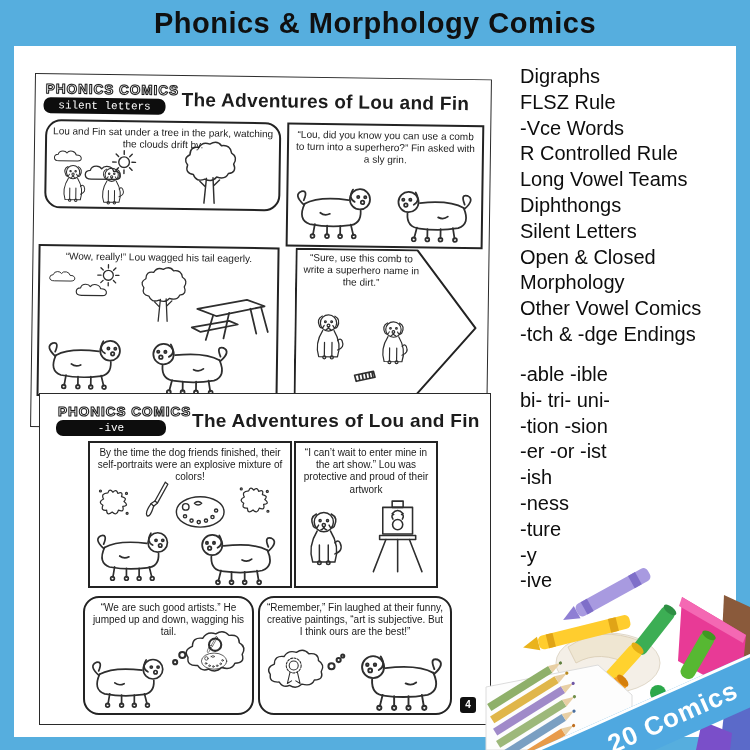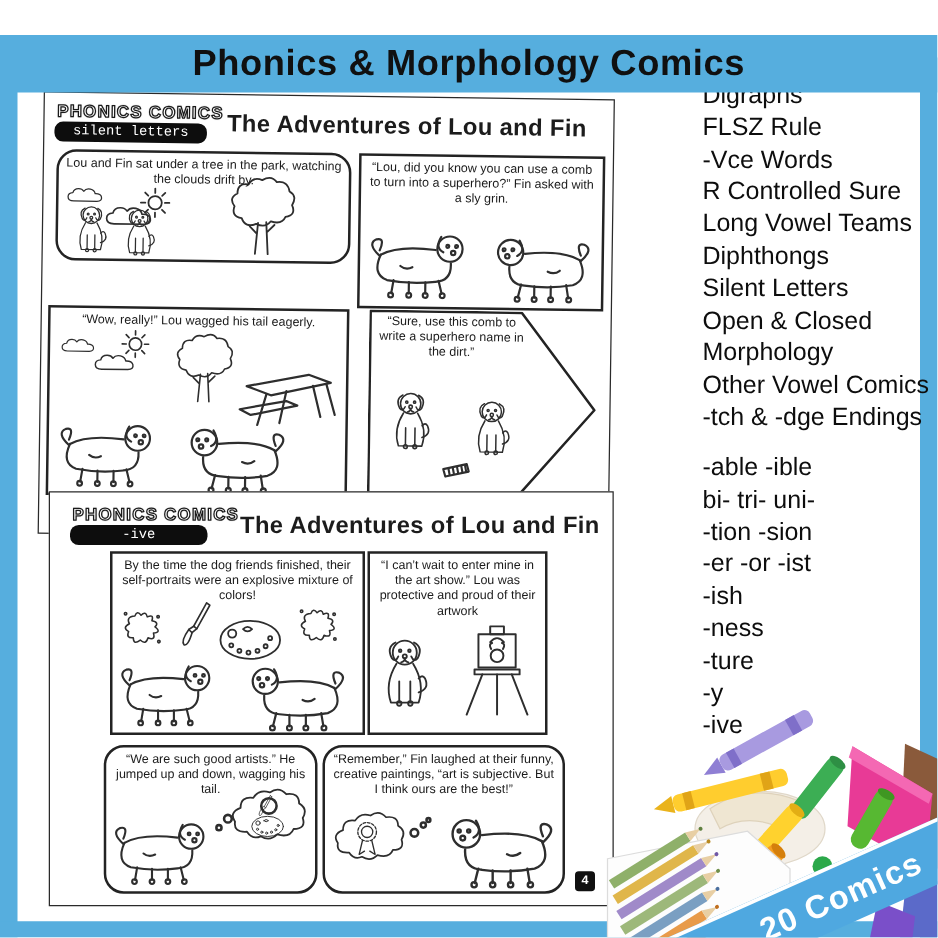--- a/index.html
+++ b/index.html
@@ -2,21 +2,21 @@
 <html><head>
 <meta charset="utf-8">
 <style>
   html,body{margin:0;padding:0;}
   body{
     width:750px;height:750px;position:relative;overflow:hidden;
     background:#ffffff;font-family:"Liberation Sans",sans-serif;color:#111;
   }
   
   .banner{position:absolute;left:0;top:0;width:750px;height:46px;background:#56aede;z-index:5;
-          display:flex;align-items:center;justify-content:center;margin-top:28px;}
+          display:flex;align-items:center;justify-content:center;}
   .banner-title{font-size:29px;font-weight:bold;letter-spacing:.5px;color:#101010;}
   .strip{position:absolute;background:#56aede;z-index:2;}
   .strip.left{left:0;top:46px;width:14px;height:704px;}
   .strip.right{right:0;top:46px;width:14px;height:704px;}
   .strip.bottom{left:0;top:737px;width:750px;height:13px;}
 
   
   .page{position:absolute;background:#fff;border:1.6px solid #2a2a2a;}
   .page1{left:35px;top:73px;width:455px;height:352px;transform:rotate(.8deg);transform-origin:top left;z-index:1;}
   .page2{left:39px;top:393px;width:450px;height:330px;z-index:2;}
@@ -28,21 +28,21 @@
   .panel{position:absolute;border:2px solid #232323;background:#fff;}
   .rounded{border-radius:16px;}
   .caption{position:relative;z-index:1;font-size:10px;font-weight:500;line-height:1.22;
            text-align:center;padding:4px 5px 0 5px;color:#1b1b1b;}
   .art{position:absolute;left:0;top:0;width:100%;height:100%;}
   .doodles{stroke:#2e2e2e;fill:none;stroke-width:2;stroke-linecap:round;stroke-linejoin:round;}
   .pagenum{position:absolute;left:420px;top:303px;width:16px;height:16px;background:#111;color:#fff;
            border-radius:3px;font-size:10px;font-weight:bold;text-align:center;line-height:16px;}
 
   
-  .topics{position:absolute;left:520px;font-size:20px;line-height:25.8px;color:#0d0d0d;z-index:3;margin-left:42px;}
+  .topics{position:absolute;left:520px;font-size:20px;line-height:25.8px;color:#0d0d0d;z-index:3;}
   .topics.g1{top:64px;}
   .topics.g2{top:362px;}
 
   
   .supplies{position:absolute;left:480px;top:545px;width:270px;height:205px;z-index:3;}
 
   
   .ribbon{position:absolute;left:517px;top:691px;width:310px;height:46px;background:#4fa8e0;
           border-top:3px solid #ffffff;transform:rotate(-24deg);z-index:6;
           display:flex;align-items:center;justify-content:center;}
@@ -258,21 +258,21 @@
     <div class="caption">“Remember,” Fin laughed at their funny, creative paintings, “art is subjective. But I think ours are the best!”</div>
   </div>
 
   <div class="pagenum">4</div>
 </div>
 
 <div class="topics g1">
   <div>Digraphs</div>
   <div>FLSZ Rule</div>
   <div>-Vce Words</div>
-  <div>R Controlled Sure</div>
+  <div>R Controlled Rule</div>
   <div>Long Vowel Teams</div>
   <div>Diphthongs</div>
   <div>Silent Letters</div>
   <div>Open &amp; Closed</div>
   <div>Morphology</div>
   <div>Other Vowel Comics</div>
   <div>-tch &amp; -dge Endings</div>
 </div>
 <div class="topics g2">
   <div>-able -ible</div>

